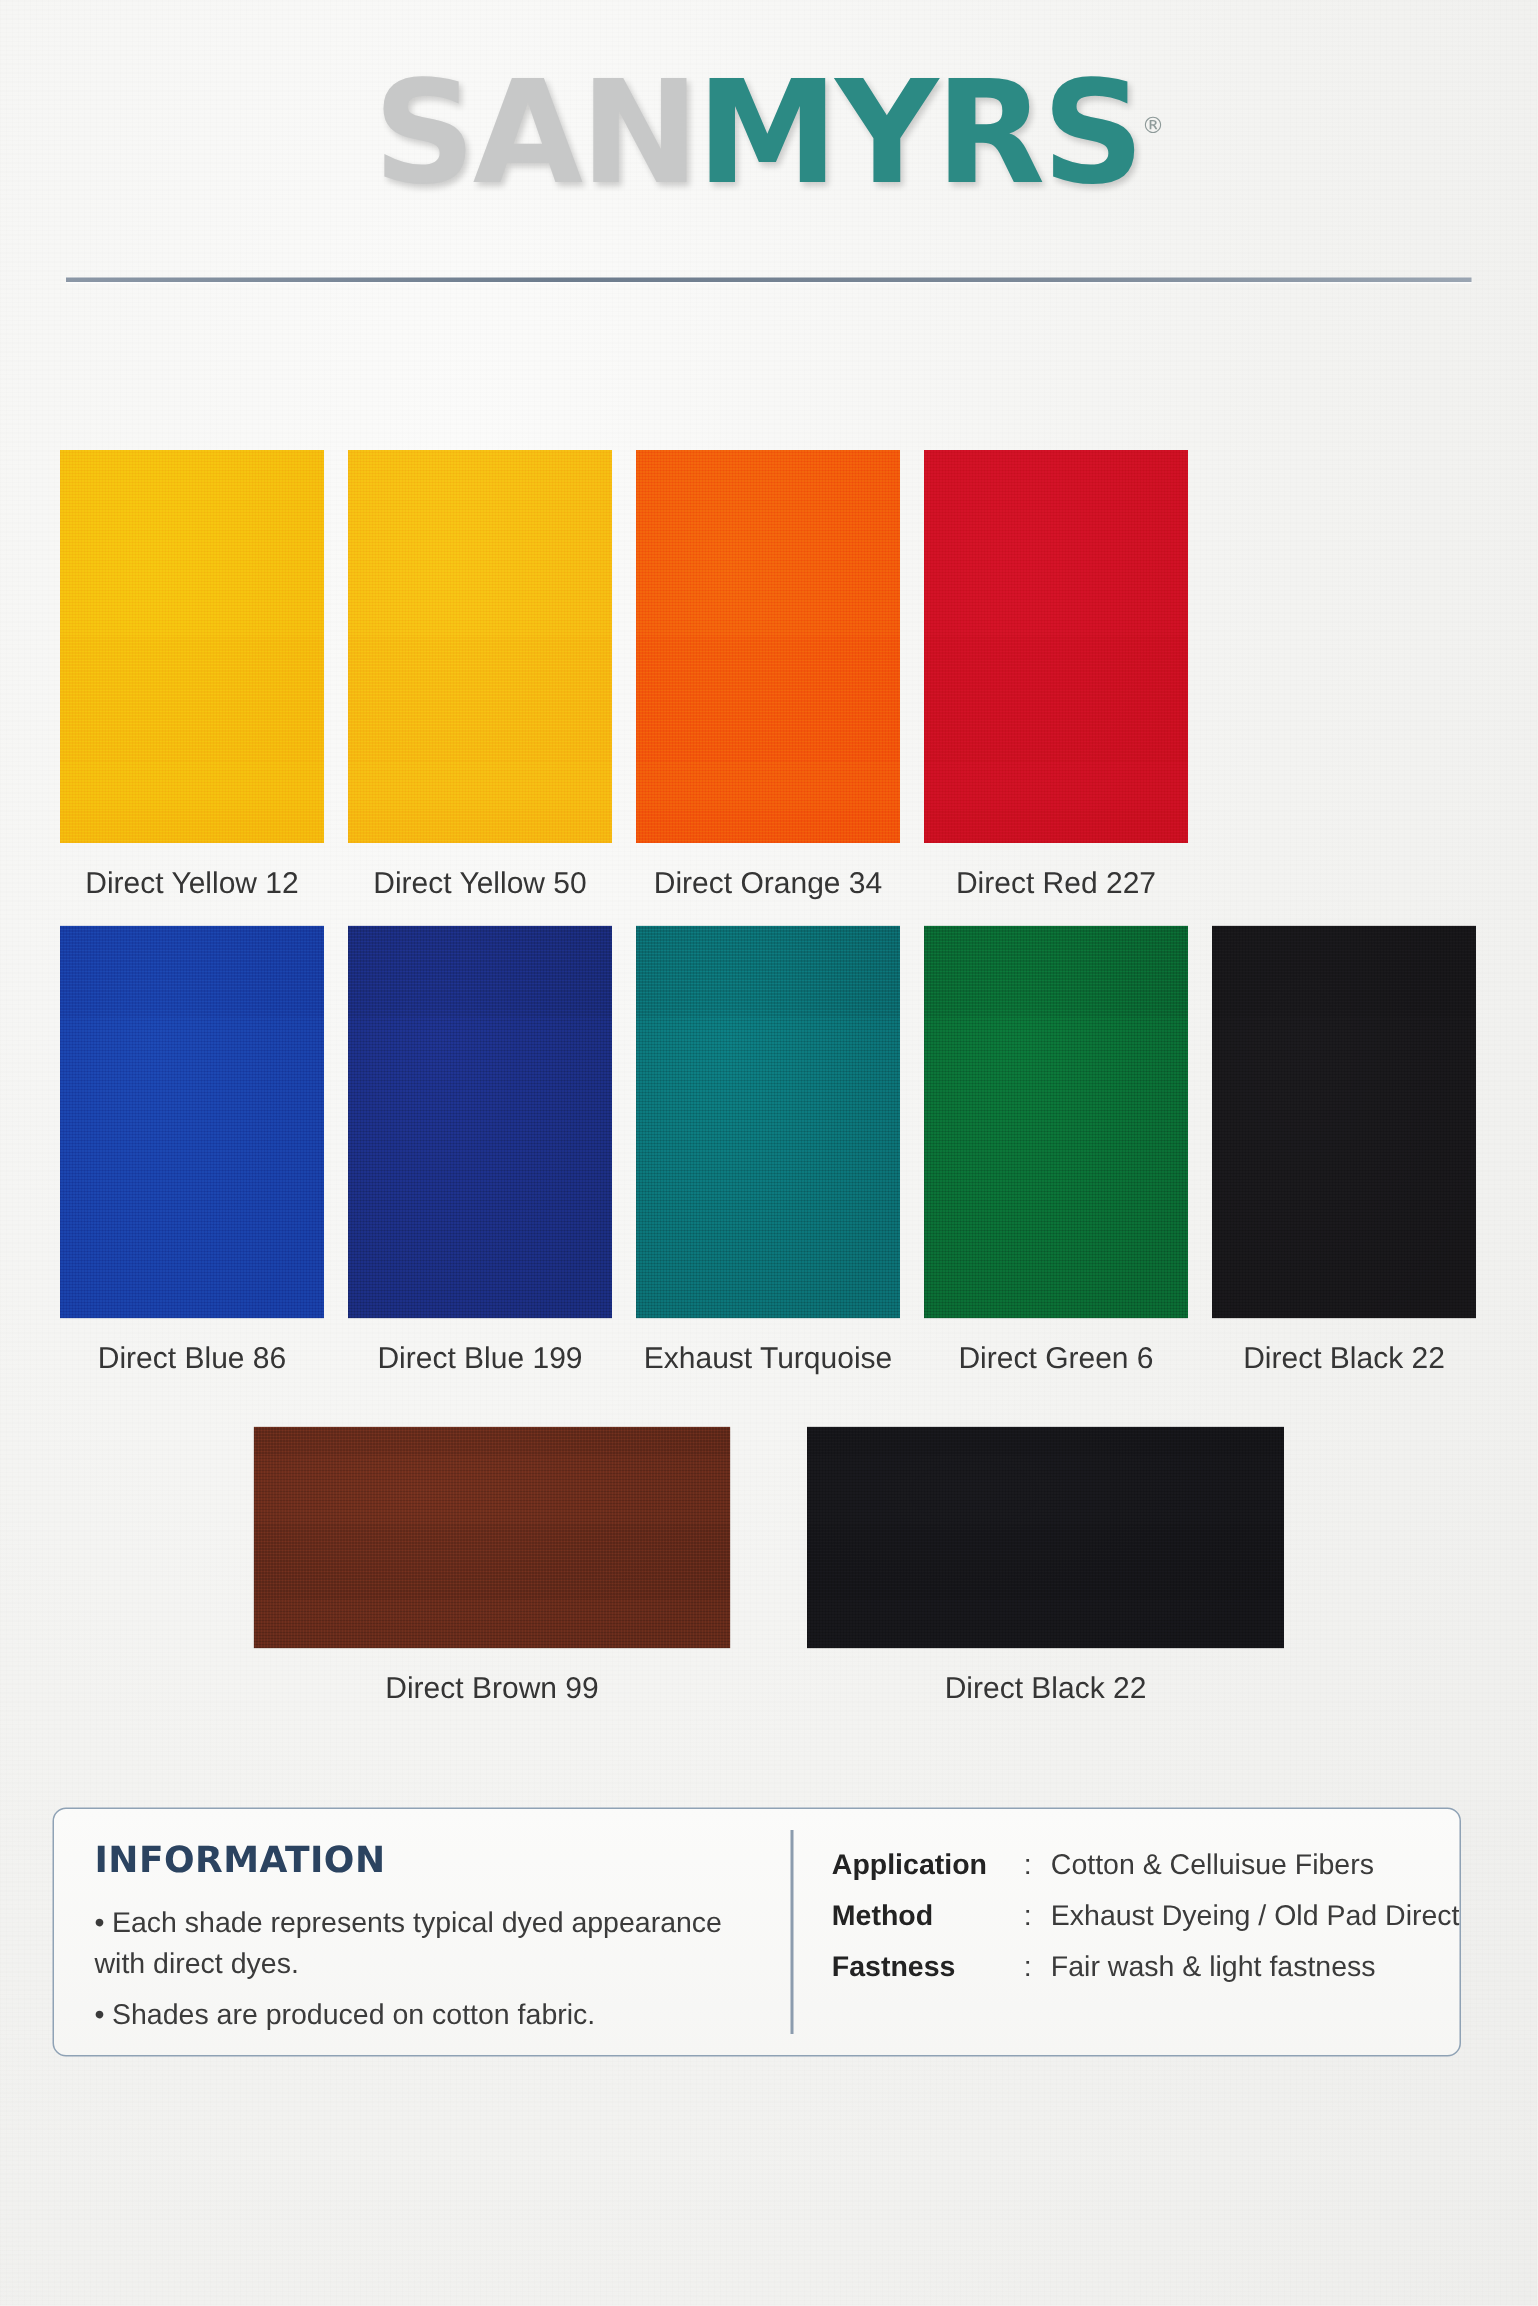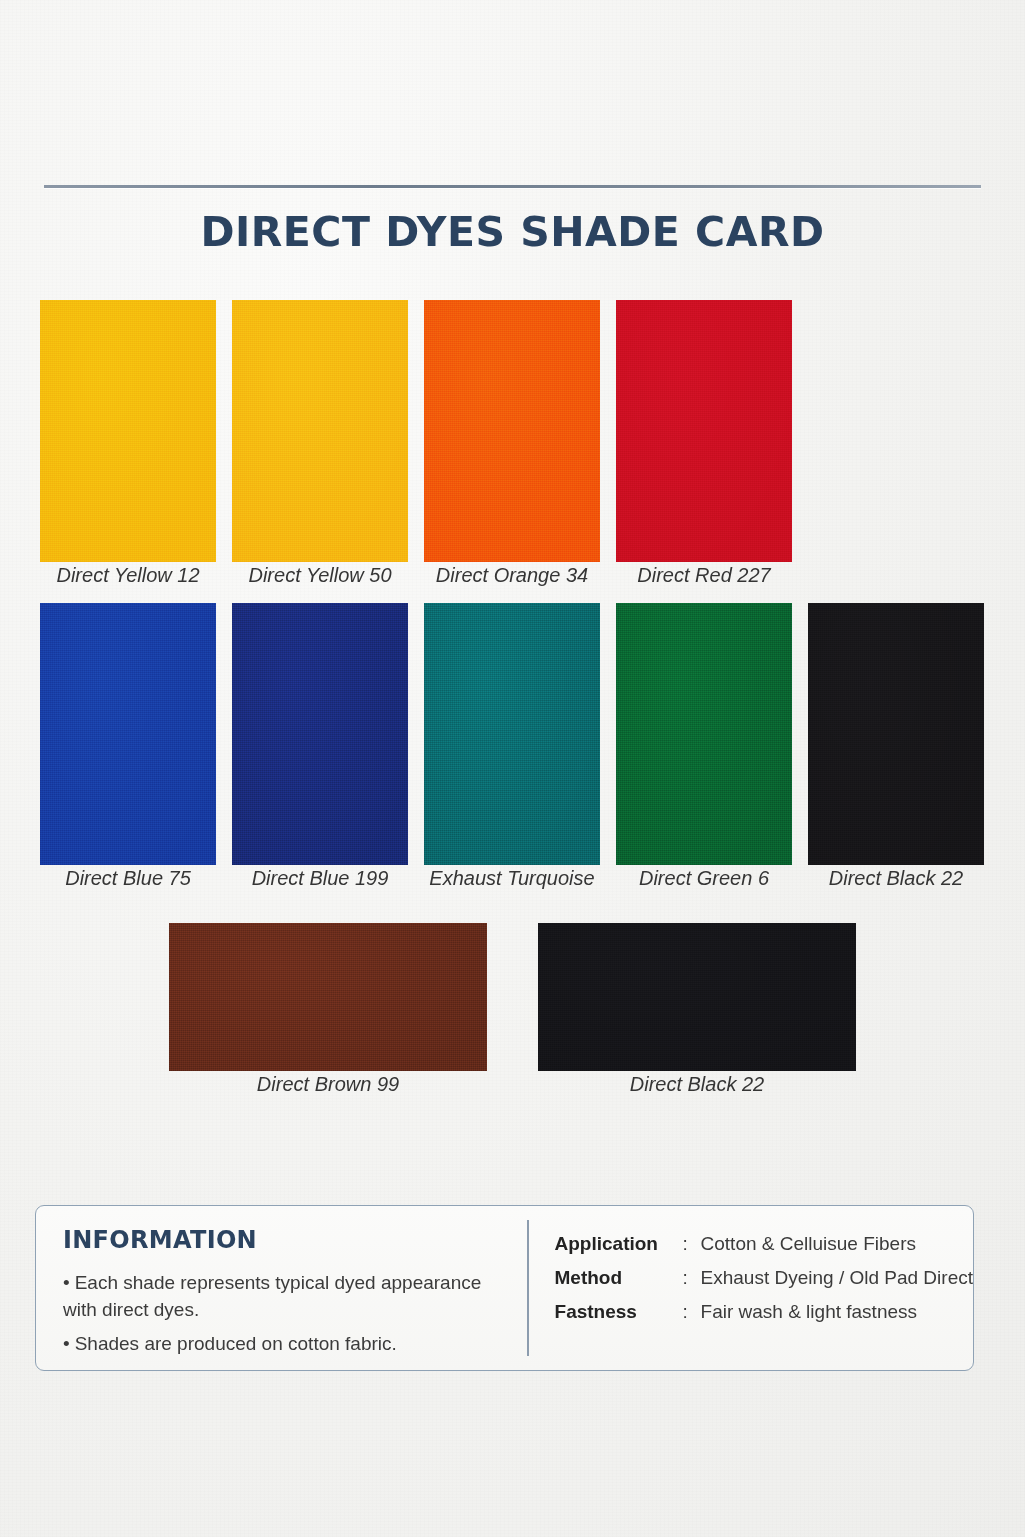--- a/index.html
+++ b/index.html
@@ -148,27 +148,26 @@
   .zig-b { bottom: -6px; }
   .zig-l, .zig-r {
     position: absolute;
     top: 0; bottom: 0;
     width: 7px;
   }
   .zig-l { left: -6px; }
   .zig-r { right: -6px; }
 
   .swatch-label {
-    margin-top: 2px;
+    margin-top: 16px;
     font-family: "Liberation Sans", sans-serif;
     font-size: 20px;
     color: #353535;
     text-align: center;
     white-space: nowrap;
-    font-style: italic;
   }
 
   
   .info-panel {
     position: absolute;
     left: 35px;
     top: 1205px;
     width: 939px;
     height: 166px;
     border: 1.5px solid #8fa2b5;
@@ -227,24 +226,26 @@
     width: 18px;
     flex: none;
   }
   .spec-val { white-space: nowrap; }
 </style>
 </head>
 <body>
 
 <div class="page">
 
+  <div class="logo-wrap">
+    <span class="logo"><span class="part-a">SAN</span><span class="part-b">MYRS</span><span class="reg">®</span></span>
+  </div>
 
   <div class="rule"></div>
 
-  <div class="card-title">DIRECT DYES SHADE CARD</div>
 
   <div class="grid">
 
     <div class="row">
       <div class="cell">
         <div class="swatch-holder">
           <div class="swatch" style="background: rgb(245, 190, 14);">
               <div class="tex"></div>
               <div class="zig-t" style="height: 6px; top: -5px; background: rgb(245, 190, 14); mask-image: conic-gradient(from 135deg at 50% 100%, rgb(0, 0, 0) 0deg, rgb(0, 0, 0) 90deg, transparent 90deg); mask-size: 11px 6px; mask-repeat: repeat-x;"></div>
               <div class="zig-b" style="height: 6px; bottom: -5px; background: rgb(245, 190, 14); mask-image: conic-gradient(from -45deg at 50% 0%, rgb(0, 0, 0) 0deg, rgb(0, 0, 0) 90deg, transparent 90deg); mask-size: 11px 6px; mask-repeat: repeat-x;"></div>
@@ -296,21 +297,21 @@
       <div class="cell">
         <div class="swatch-holder">
           <div class="swatch" style="background: rgb(25, 64, 168);">
               <div class="tex"></div>
               <div class="zig-t" style="height: 6px; top: -5px; background: rgb(25, 64, 168); mask-image: conic-gradient(from 135deg at 50% 100%, rgb(0, 0, 0) 0deg, rgb(0, 0, 0) 90deg, transparent 90deg); mask-size: 11px 6px; mask-repeat: repeat-x;"></div>
               <div class="zig-b" style="height: 6px; bottom: -5px; background: rgb(25, 64, 168); mask-image: conic-gradient(from -45deg at 50% 0%, rgb(0, 0, 0) 0deg, rgb(0, 0, 0) 90deg, transparent 90deg); mask-size: 11px 6px; mask-repeat: repeat-x;"></div>
               <div class="zig-l" style="width: 6px; left: -5px; background: rgb(25, 64, 168); mask-image: conic-gradient(from 45deg at 100% 50%, rgb(0, 0, 0) 0deg, rgb(0, 0, 0) 90deg, transparent 90deg); mask-size: 6px 11px; mask-repeat: repeat-y;"></div>
               <div class="zig-r" style="width: 6px; right: -5px; background: rgb(25, 64, 168); mask-image: conic-gradient(from -135deg at 0% 50%, rgb(0, 0, 0) 0deg, rgb(0, 0, 0) 90deg, transparent 90deg); mask-size: 6px 11px; mask-repeat: repeat-y;"></div>
             </div>
         </div>
-        <div class="swatch-label">Direct Blue 75</div>
+        <div class="swatch-label">Direct Blue 86</div>
       </div>
       <div class="cell">
         <div class="swatch-holder">
           <div class="swatch" style="background: rgb(27, 45, 128);">
               <div class="tex"></div>
               <div class="zig-t" style="height: 6px; top: -5px; background: rgb(27, 45, 128); mask-image: conic-gradient(from 135deg at 50% 100%, rgb(0, 0, 0) 0deg, rgb(0, 0, 0) 90deg, transparent 90deg); mask-size: 11px 6px; mask-repeat: repeat-x;"></div>
               <div class="zig-b" style="height: 6px; bottom: -5px; background: rgb(27, 45, 128); mask-image: conic-gradient(from -45deg at 50% 0%, rgb(0, 0, 0) 0deg, rgb(0, 0, 0) 90deg, transparent 90deg); mask-size: 11px 6px; mask-repeat: repeat-x;"></div>
               <div class="zig-l" style="width: 6px; left: -5px; background: rgb(27, 45, 128); mask-image: conic-gradient(from 45deg at 100% 50%, rgb(0, 0, 0) 0deg, rgb(0, 0, 0) 90deg, transparent 90deg); mask-size: 6px 11px; mask-repeat: repeat-y;"></div>
               <div class="zig-r" style="width: 6px; right: -5px; background: rgb(27, 45, 128); mask-image: conic-gradient(from -135deg at 0% 50%, rgb(0, 0, 0) 0deg, rgb(0, 0, 0) 90deg, transparent 90deg); mask-size: 6px 11px; mask-repeat: repeat-y;"></div>
             </div>

